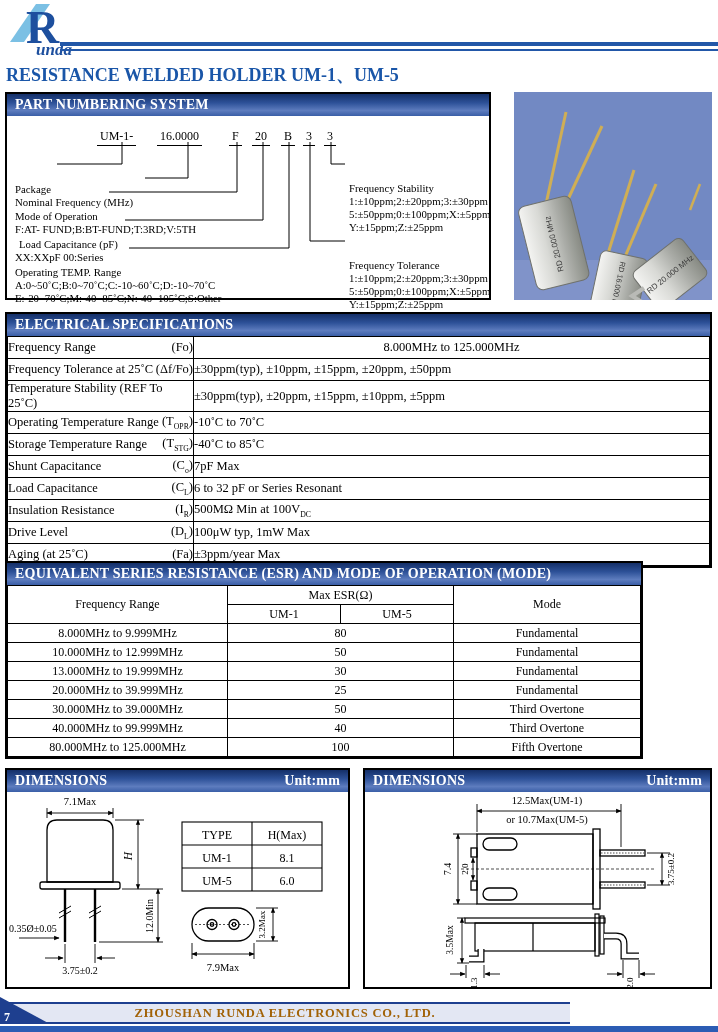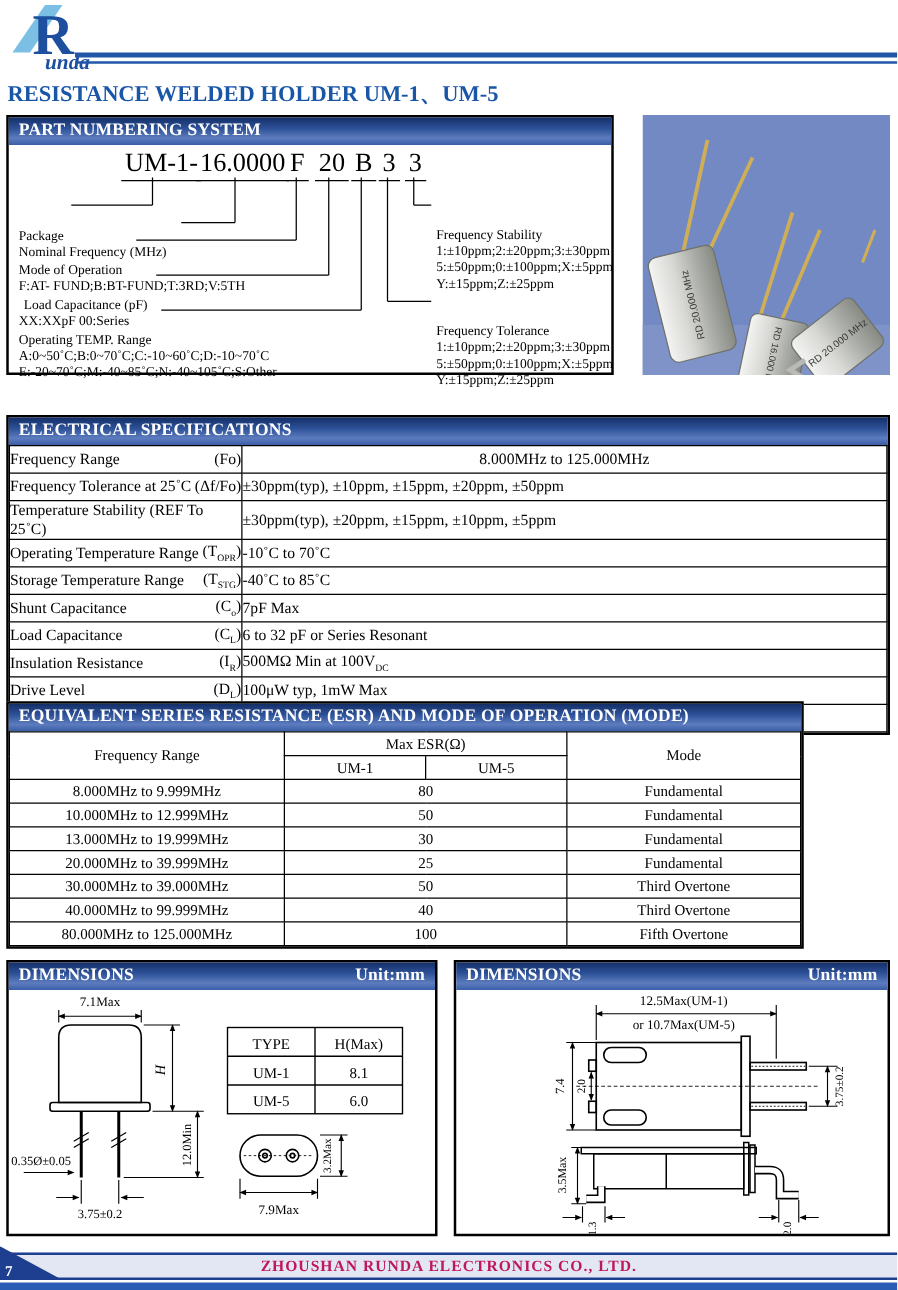--- a/index.html
+++ b/index.html
@@ -16,52 +16,52 @@
 
   
   .panel{position:absolute;border:2px solid #000;background:#fff;box-sizing:border-box;}
   .panel-title{height:22px;background:linear-gradient(180deg,#142f68 0%,#2d5198 40%,#5d7cbe 75%,#3a5ea7 100%);
                color:#fff;font-weight:bold;font-size:14px;line-height:22px;padding:0 8px;
                display:flex;justify-content:space-between;letter-spacing:.2px;white-space:nowrap;overflow:hidden;text-align:right;}
 
   
   #partnum{left:5px;top:92px;width:486px;height:208px;}
   .pn-body{position:relative;width:482px;height:182px;font-size:10.8px;}
-  .pn-seg{position:absolute;top:2px;font-size:21px;border-bottom:1px solid #000;padding:0 3px 1px;}
+  .pn-seg{position:absolute;top:13px;font-size:12px;border-bottom:1px solid #000;padding:0 3px 1px;}
   .pn-label{position:absolute;white-space:nowrap;line-height:13px;margin-top:24px;}
   .pn-lines{position:absolute;left:0;top:0;}
 
   
   #photo{position:absolute;left:514px;top:92px;width:198px;height:208px;}
 
   
-  #elec{left:5px;top:312px;width:707px;margin-top:20px;}
+  #elec{left:5px;top:312px;width:707px;}
   table.spec{border-collapse:collapse;width:100%;table-layout:fixed;}
   table.spec td{border:1px solid #000;height:21px;font-size:12.5px;padding:0;overflow:hidden;}
   td.spec-label{padding:0 5px 0 6px;}
   .spec-label-inner{display:flex;justify-content:space-between;align-items:center;}
   td.spec-value{padding-left:10px;}
   td.spec-value.center{text-align:center;padding-left:0;}
   sub{font-size:.62em;}
 
   
   #esr{left:5px;top:561px;width:638px;}
   table.esr{border-collapse:collapse;width:100%;table-layout:fixed;}
   table.esr th,table.esr td{border:1px solid #000;font-size:12px;font-weight:normal;
        text-align:center;height:18px;padding:0;overflow:hidden;}
 
   
   #dimsL{left:5px;top:768px;width:345px;height:221px;}
   #dimsR{left:363px;top:768px;width:349px;height:221px;}
   .dims-svg text{fill:#000;font-family:"Liberation Serif",serif;}
 
   
-  .footer-bar{position:absolute;left:0;top:1002px;width:718px;height:22px;background:#e3e7f3;
+  .footer-bar{position:absolute;left:0;top:1002px;width:570px;height:22px;background:#e3e7f3;
       border-top:2px solid #1e3f8f;border-bottom:2px solid #1e3f8f;box-sizing:border-box;
-      text-align:center;font-weight:bold;font-size:12.5px;line-height:18px;color:#be185d;letter-spacing:.8px;}
+      text-align:center;font-weight:bold;font-size:12.5px;line-height:18px;color:#a16207;letter-spacing:.8px;}
   .footer-corner{position:absolute;left:0;top:997px;}
   .footer-bottom{position:absolute;left:0;top:1026px;width:718px;height:6px;background:#2b5cb4;}
 </style>
 </head>
 <body>
 
 <div class="page">
 
   <div class="logo">
     <svg width="104" height="56" viewBox="0 0 104 56">

